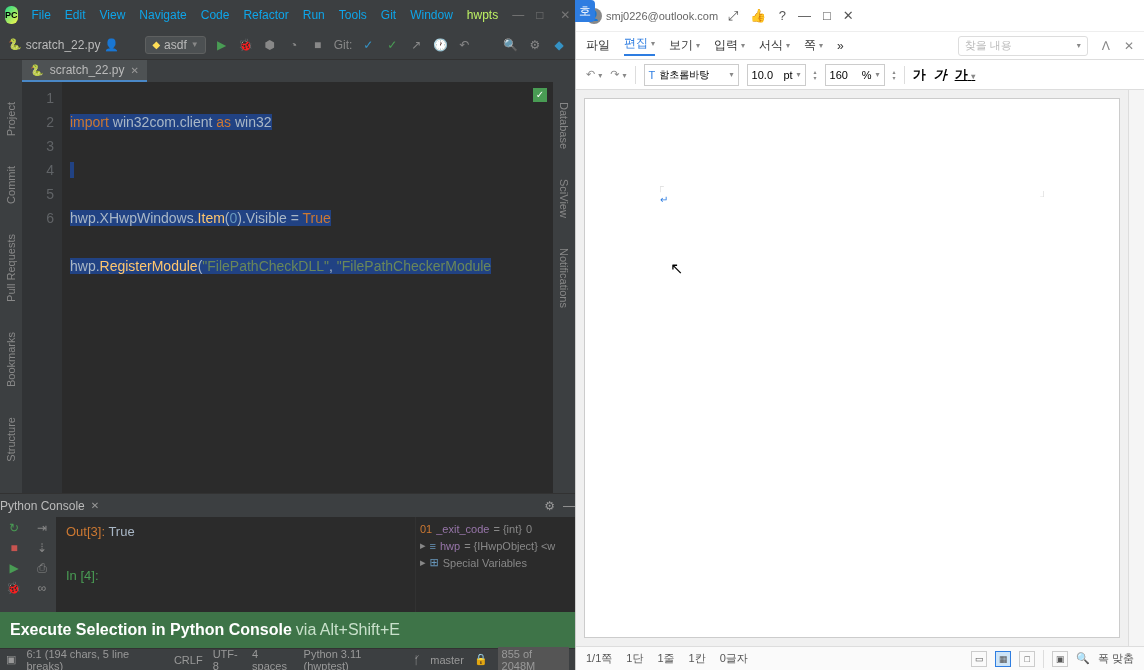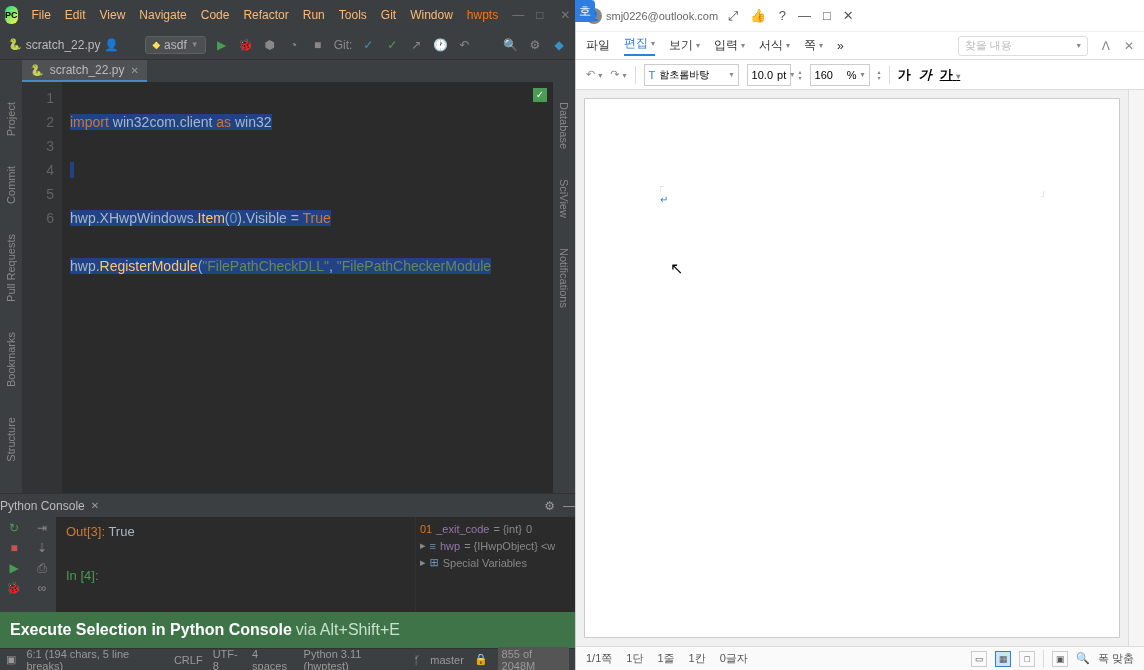--- a/index.html
+++ b/index.html
@@ -3,21 +3,21 @@
 <meta charset="utf-8">
 <style>
 * { margin: 0; padding: 0; box-sizing: border-box; font-family: 'Segoe UI', sans-serif; }
 body { display: flex; width: 1144px; height: 670px; overflow: hidden; background: #2b2b2b; }
 .left-pane { width: 575px; height: 670px; display: flex; flex-direction: column; background: #3c3f41; color: #bbb; }
 .right-pane { width: 569px; height: 670px; background: #fff; display: flex; flex-direction: column; border-left: 1px solid #ccc; }
 
 
 .pc-titlebar { height: 30px; background: #3c3f41; display: flex; align-items: center; padding: 0 5px; font-size: 12px; gap: 14px; }
 .pc-logo { width: 18px; height: 18px; background: linear-gradient(135deg, #21d789, #fcf84a); border-radius: 6px; display: flex; align-items: center; justify-content: center; font-size: 9px; font-weight: bold; color: #000; }
-.pc-menu { color: #fdba74; cursor: pointer; }
+.pc-menu { color: #0ea5e9; cursor: pointer; }
 .pc-title-right { margin-left: auto; display: flex; gap: 10px; color: #777; }
 .pc-win-btn { width: 14px; cursor: pointer; }
 
 
 .pc-toolbar { height: 30px; background: #3c3f41; display: flex; align-items: center; padding: 0 8px; gap: 8px; border-bottom: 1px solid #323232; font-size: 12px; }
 .pc-breadcrumb { display: flex; align-items: center; gap: 4px; }
 .pc-file-icon { color: #3592c4; font-size: 11px; }
 .pc-config-select { background: #4c5052; border: 1px solid #5e6060; padding: 1px 6px; border-radius: 3px; display: flex; align-items: center; gap: 4px; }
 .py-icon { color: #ffde57; font-size: 10px; }
 .tb-btn { width: 16px; height: 16px; display: flex; align-items: center; justify-content: center; cursor: pointer; }
@@ -114,21 +114,21 @@
     <span class="pc-menu">File</span>
     <span class="pc-menu">Edit</span>
     <span class="pc-menu">View</span>
     <span class="pc-menu">Navigate</span>
     <span class="pc-menu">Code</span>
     <span class="pc-menu">Refactor</span>
     <span class="pc-menu">Run</span>
     <span class="pc-menu">Tools</span>
     <span class="pc-menu">Git</span>
     <span class="pc-menu">Window</span>
-    <span style="color:#f97316">hwpts</span>
+    <span style="color:#bef264">hwpts</span>
     <div class="pc-title-right">
       <span class="pc-win-btn">—</span>
       <span class="pc-win-btn">□</span>
       <span class="pc-win-btn">✕</span>
     </div>
   </div>
 
   <div class="pc-toolbar">
     <div class="pc-breadcrumb">
       <span class="pc-file-icon">🐍</span>
@@ -318,21 +318,21 @@
 
   <div class="hwp-toolbar">
     <span style="color:#888">↶ <span class="chev">▾</span></span>
     <span style="color:#888">↷ <span class="chev">▾</span></span>
     <div class="hwp-tb-sep"></div>
     <div class="hwp-dropdown" style="width:95px">
       <span style="color:#2e7de1">T</span>
       <span style="flex:1;font-size:10px">함초롬바탕</span>
       <span class="chev">▾</span>
     </div>
-    <div class="hwp-dropdown" style="width:44px">
+    <div class="hwp-dropdown" style="width:59px">
       <span style="flex:1">10.0</span>
       <span>pt</span>
       <span class="chev">▾</span>
     </div>
     <div class="hwp-spinner">
         <span>▴</span>
         <span>▾</span>
       </div>
     <div class="hwp-dropdown" style="width:60px">
       <span style="flex:1">160</span>

